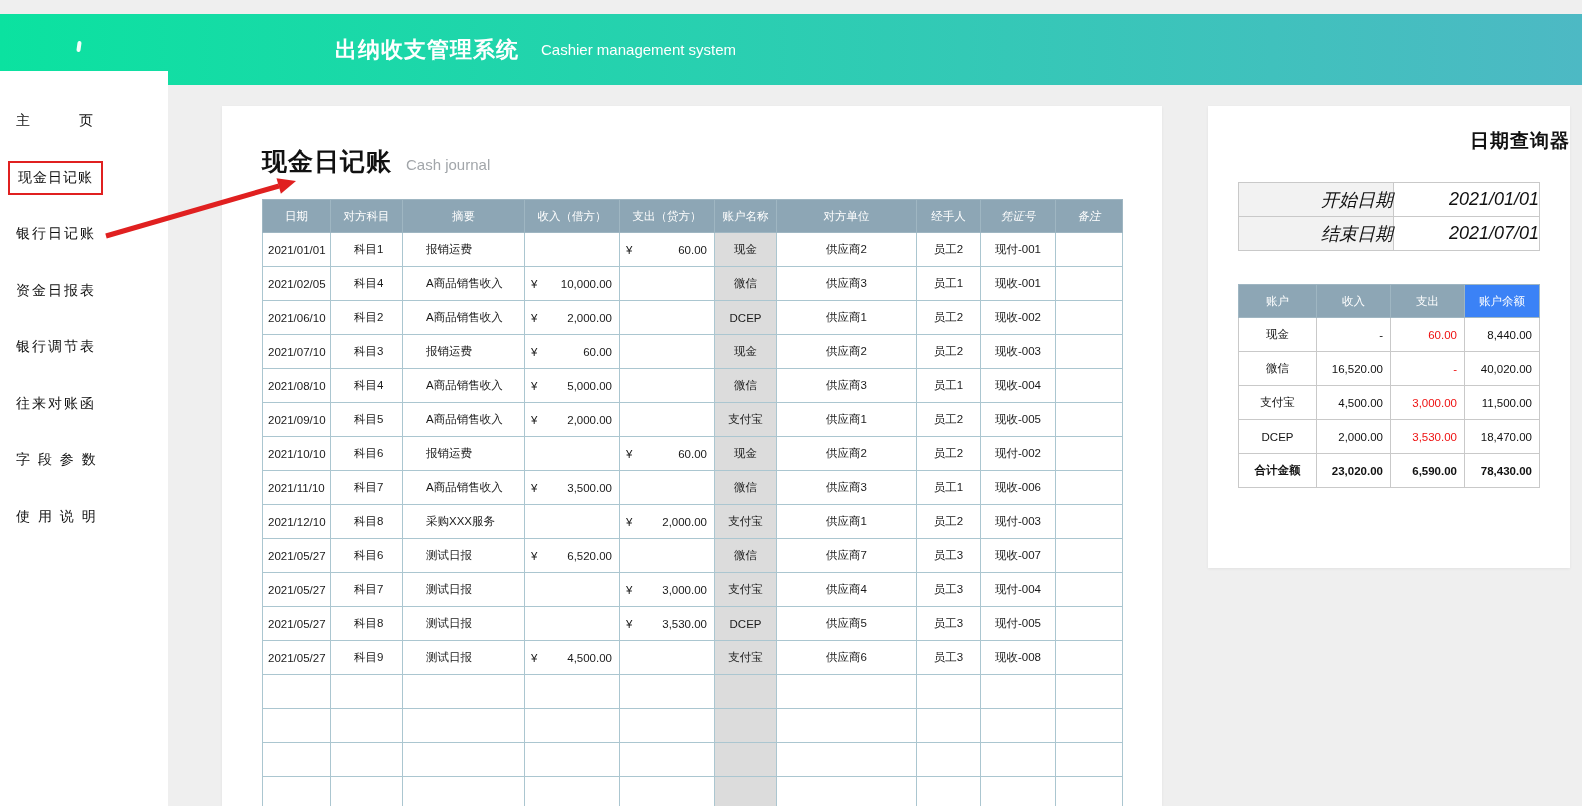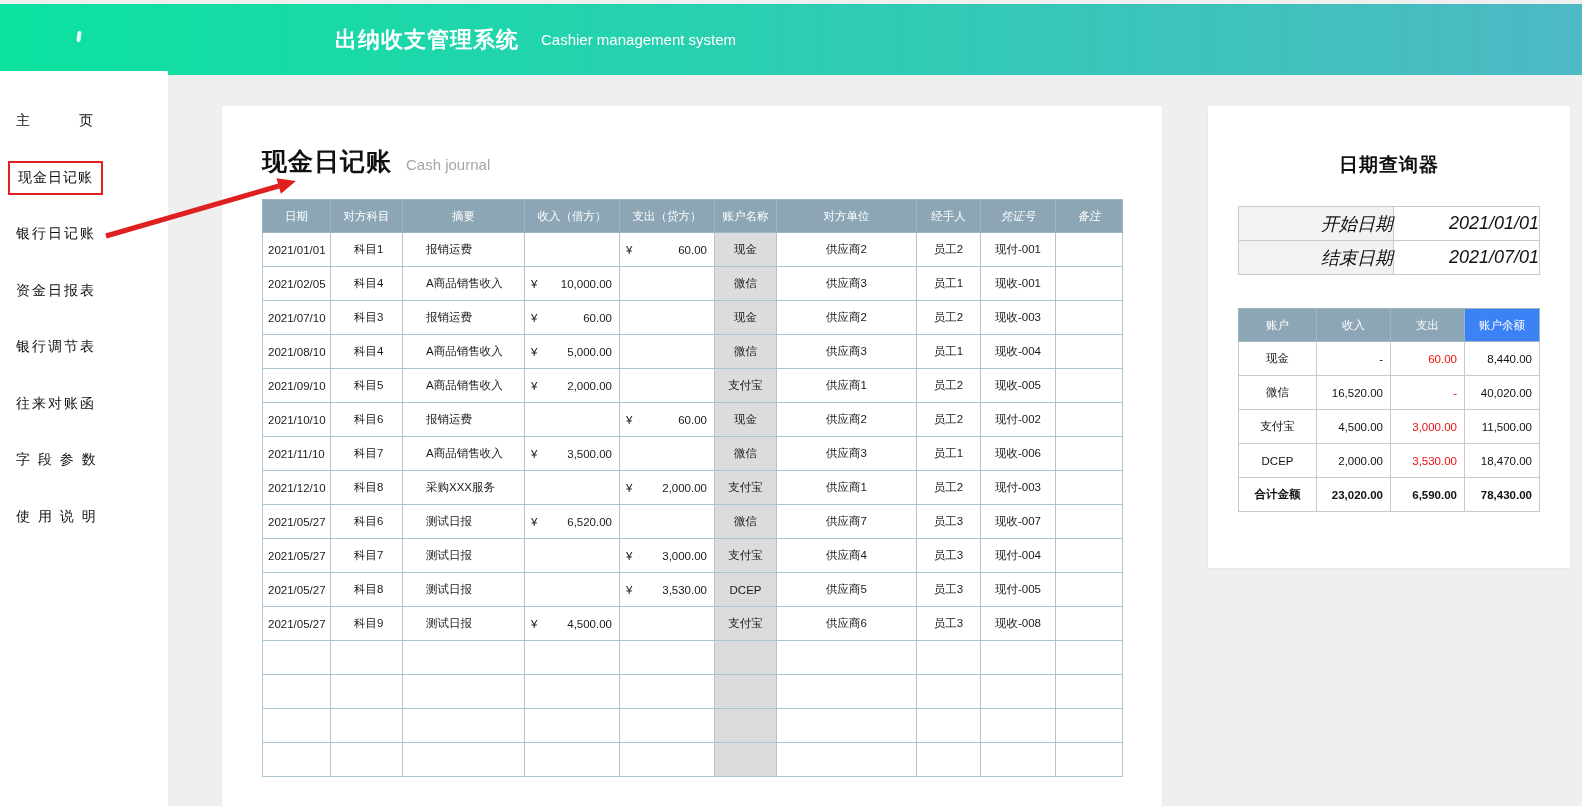--- a/index.html
+++ b/index.html
@@ -1,21 +1,21 @@
 <!DOCTYPE html>
 <html style="--header-grad-start: #0be2a0; --header-grad-end: #4db9c4; --table-header-bg: #8da6b5; --accent-red: #e02020; --negative-red: #ee1111;"><head>
 <meta charset="utf-8">
 <style>
   * { margin:0; padding:0; box-sizing:border-box; }
   html,body { width:1582px; height:806px; overflow:hidden; }
   body { font-family:"Liberation Sans","DejaVu Sans",sans-serif; background:#efefef; }
   .app { position:relative; width:1582px; height:806px; }
 
   
-  .topbar { position:absolute; left:0; top:4px; width:1582px; height:71px;
+  .topbar { position:absolute; left:0; top:14px; width:1582px; height:71px;
     background:linear-gradient(90deg, var(--header-grad-start,#0be2a0), var(--header-grad-end,#4db9c4));
     display:flex; align-items:center; }
   .logo-mark { position:absolute; left:77px; top:27px; width:4px; height:11px;
     background:rgba(255,255,255,.95); border-radius:2px; transform:rotate(8deg); }
   .topbar h1 { margin-left:335px; color:#fff; font-size:22px; font-weight:bold; letter-spacing:1px; }
   .topbar .subtitle { margin-left:22px; color:#fff; font-size:15px; }
 
   
   .sidebar { position:absolute; left:0; top:71px; width:168px; height:735px; background:#fff; padding-top:22px; }
   .side-item { height:56.5px; display:flex; align-items:center; font-size:14px; color:#111;
@@ -43,21 +43,21 @@
     white-space:nowrap; overflow:hidden; background:#fff; }
   .journal td.c-date { padding-left:5px; }
   .journal td.c-left { padding-left:23px; }
   .journal td.c-center { text-align:center;margin-top:16px; }
   .journal td.c-acct { background:#dcdcdc; text-align:center; }
   .money-wrap { display:flex; justify-content:space-between; align-items:center; padding:0 7px 0 6px; }
 
   
   .query-card { position:absolute; left:1208px; top:106px; width:362px; height:462px;
     background:#fff; box-shadow:0 1px 3px rgba(0,0,0,.06); }
-  .query-card h3 { text-align:center; margin-top:46px; font-size:19px; font-weight:bold;
+  .query-card h3 { text-align:right; margin-top:22px; font-size:19px; font-weight:bold;
     color:#111; letter-spacing:1px; }
   .date-table { border-collapse:collapse; margin:28px auto 0; table-layout:fixed; }
   .date-table td { border:1px solid #c9c9c9; height:34px; text-align:right; font-size:18px; color:#111;font-style:italic; }
   .date-table .date-label { background:#f2f2f2; width:155px; }
   .date-table .date-value { width:146px; background:#fff; }
 
   .sum-table { border-collapse:collapse; margin:33px auto 0; table-layout:fixed; }
   .sum-table th { background:var(--table-header-bg,#8da6b5); color:#fff; font-weight:normal;
     font-size:11.5px; height:33px; border:1px solid #9fb6c2; }
   .sum-table th.sel { background:#3b82f6; }
@@ -158,20 +158,37 @@
               </div>
             </td>
             <td></td>
             <td class="c-acct">微信</td>
             <td class="c-center">供应商3</td>
             <td class="c-center">员工1</td>
             <td class="c-center">现收-001</td>
             <td></td>
           </tr>
           <tr>
+            <td class="c-date">2021/06/10</td>
+            <td class="c-left">科目2</td>
+            <td class="c-left">A商品销售收入</td>
+            <td>
+              <div class="money-wrap">
+                <span>¥</span>
+                <span>2,000.00</span>
+              </div>
+            </td>
+            <td></td>
+            <td class="c-acct">DCEP</td>
+            <td class="c-center">供应商1</td>
+            <td class="c-center">员工2</td>
+            <td class="c-center">现收-002</td>
+            <td></td>
+          </tr>
+          <tr>
             <td class="c-date">2021/07/10</td>
             <td class="c-left">科目3</td>
             <td class="c-left">报销运费</td>
             <td>
               <div class="money-wrap">
                 <span>¥</span>
                 <span>60.00</span>
               </div>
             </td>
             <td></td>

